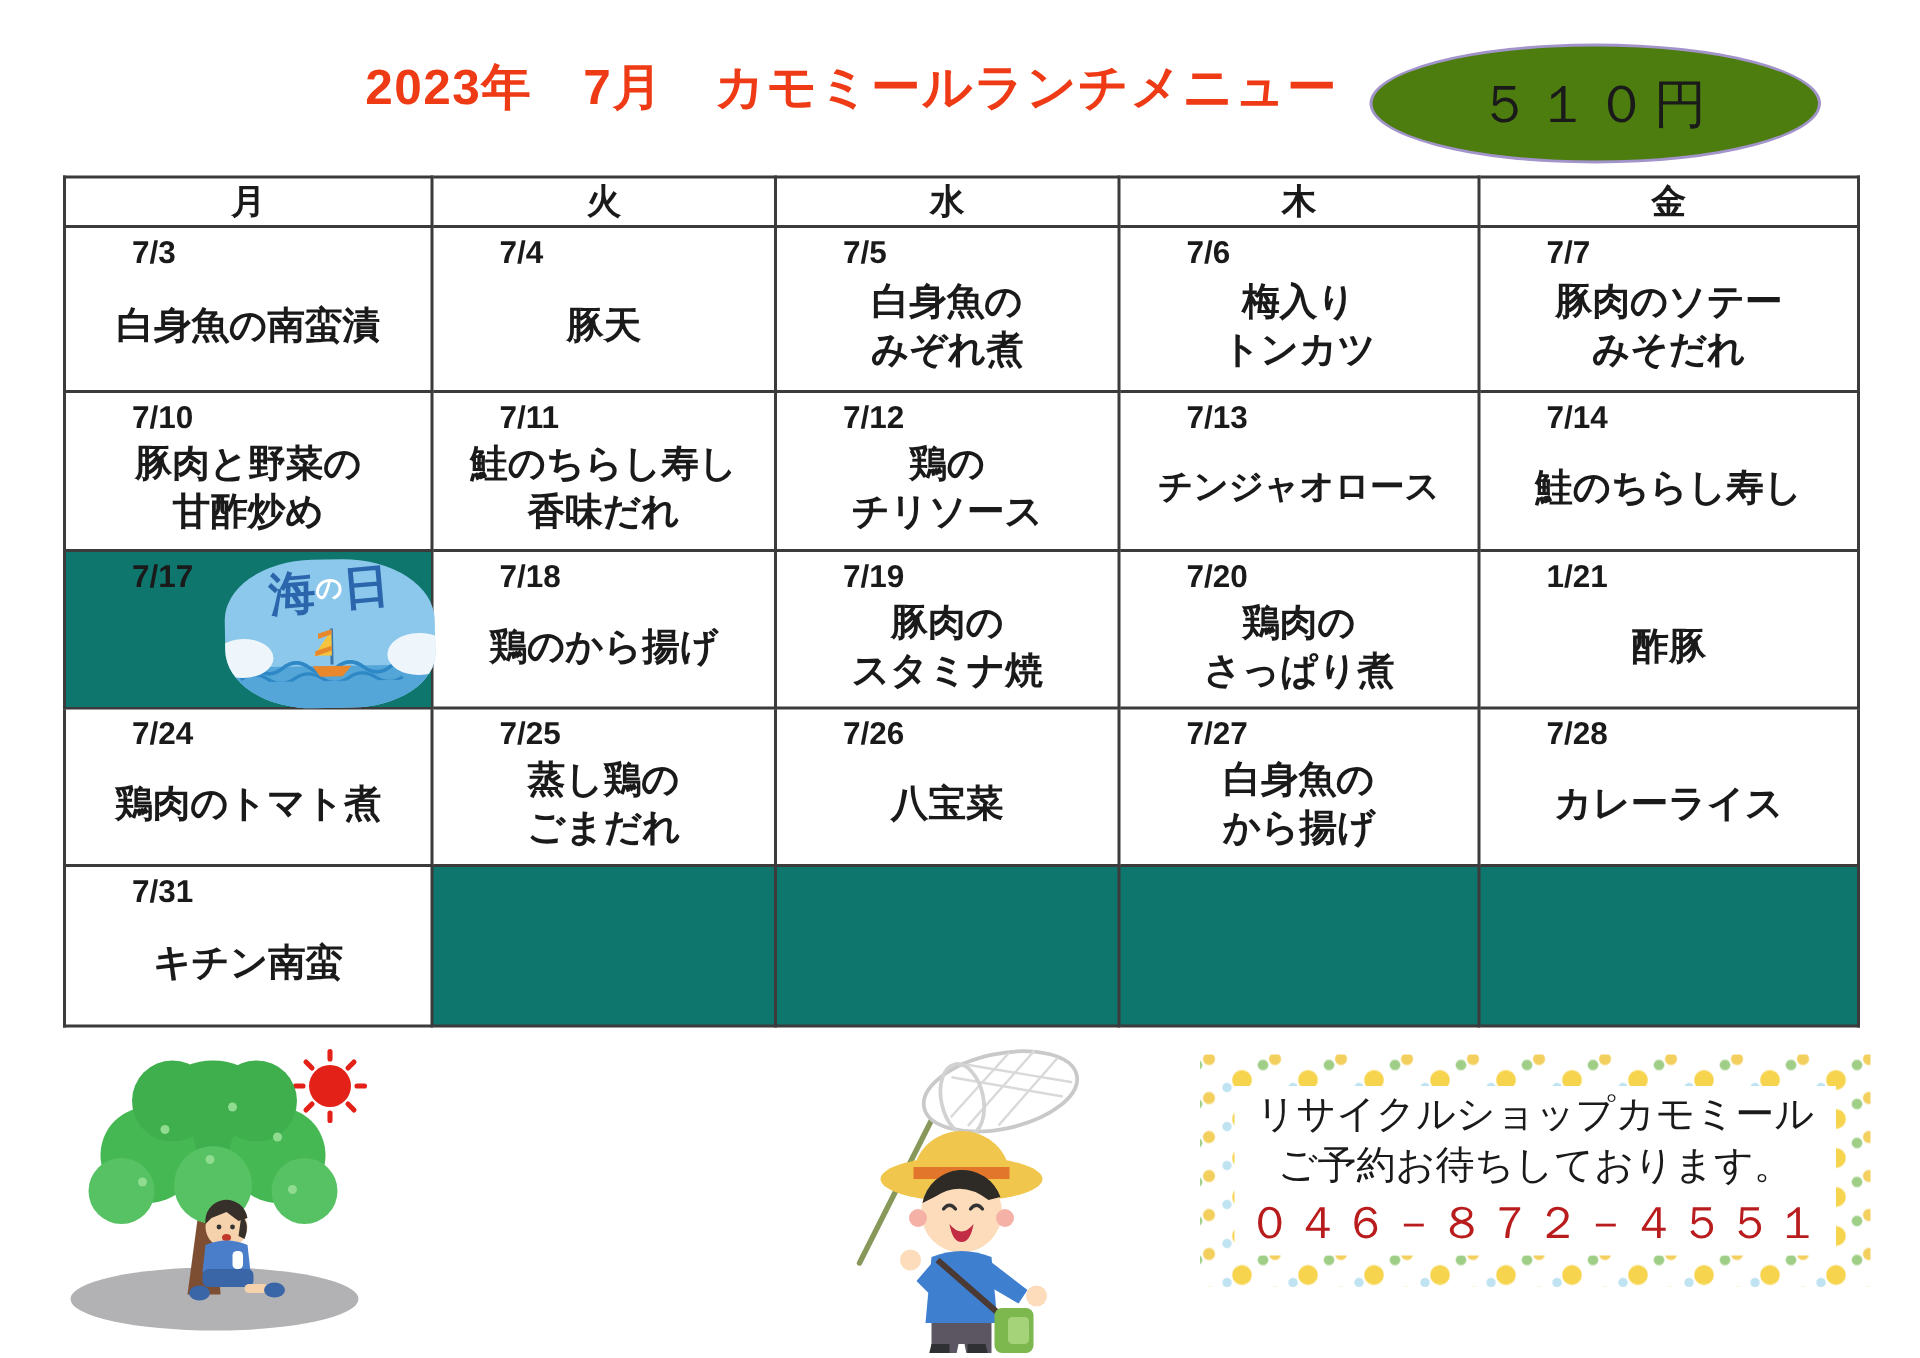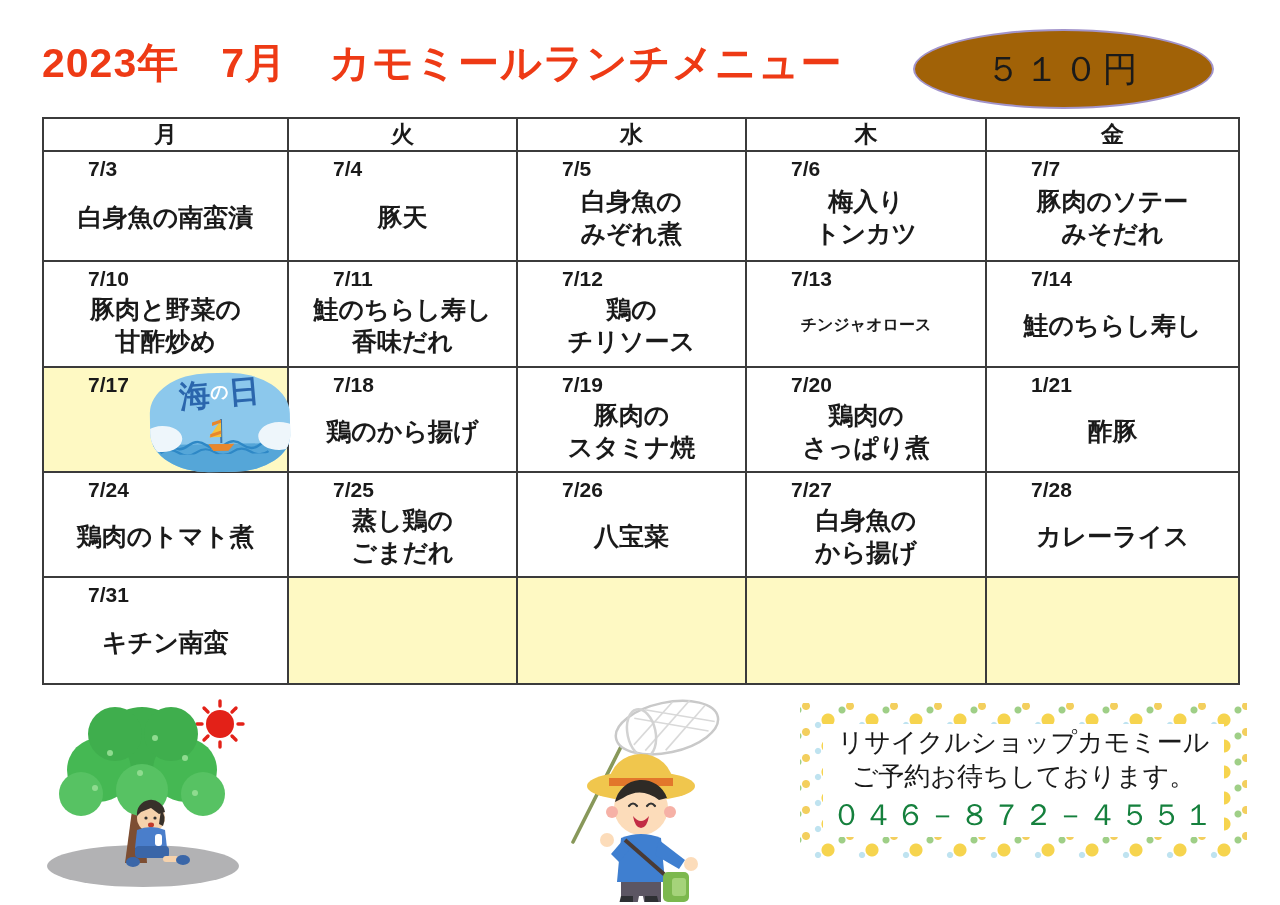--- a/index.html
+++ b/index.html
@@ -1,32 +1,32 @@
 <!DOCTYPE html>
 <html><head>
 <meta charset="utf-8">
 <style>
   html,body{margin:0;padding:0;background:#ffffff;}
   .page{position:relative;width:1280px;height:905px;background:#ffffff;overflow:hidden;
         font-family:"Liberation Sans","DejaVu Sans",sans-serif;color:#1a1a1a;}
 
   
-  .title{position:absolute;left:42px;top:36px;width:850px;margin:0;text-align:left;
-         font-size:41px;font-weight:bold;color:#ee3a15;letter-spacing:1px;white-space:nowrap;}
+  .title{position:absolute;left:42px;top:36px;width:850px;margin:0;text-align:right;
+         font-size:33px;font-weight:bold;color:#ee3a15;letter-spacing:1px;white-space:nowrap;}
   .price-oval{position:absolute;left:913px;top:29px;width:297px;height:76px;
               border:2px solid #a294cb;border-radius:50%;
-              display:flex;align-items:center;justify-content:center;background:#a16207;}
+              display:flex;align-items:center;justify-content:center;background:#4d7c0f;}
   .price-oval span{font-size:35px;color:#1a1a1a;letter-spacing:4px;}
 
   
   table.calendar{position:absolute;left:42px;top:117px;width:1196px;border-collapse:collapse;
                  table-layout:fixed;}
   .calendar th,.calendar td{border:2px solid #3b3b3b;padding:0;vertical-align:top;background:#fff;}
   .calendar th{height:27px;font-size:23px;font-weight:600;text-align:center;vertical-align:middle;}
-  .calendar td.gray{background:#fef9c3;margin-left:26px;}
+  .calendar td.gray{background:#0f766e;margin-left:26px;}
   .cellwrap{display:flex;flex-direction:column;width:100%;height:100%;}
   tr.r1 .cellwrap{height:108px;} tr.r2 .cellwrap{height:104px;justify-content:space-between;} tr.r3 .cellwrap{height:103px;}
   tr.r4 .cellwrap{height:103px;} tr.r5 .cellwrap{height:105px;}
   .date{font-size:21px;padding:5px 0 0 44px;text-align:left;line-height:1.1;font-weight:bold;}
   .menu{flex:1;display:flex;align-items:center;justify-content:center;text-align:center;
         font-size:25px;font-weight:600;line-height:1.28;white-space:pre-line;padding-bottom:6px;}
 
   
   .holiday-cell{position:relative;}
   .sticker{position:absolute;left:106px;top:5px;width:140px;height:99px;background:#8cc8ec;
@@ -52,21 +52,21 @@
       background-image:
         radial-gradient(circle, #f6d44e 6px, rgba(0,0,0,0) 7px),
         radial-gradient(circle, #f3cf5e 3.5px, rgba(0,0,0,0) 4.5px),
         radial-gradient(circle, #9fcf87 3px, rgba(0,0,0,0) 4px),
         radial-gradient(circle, #bfe3f0 2.6px, rgba(0,0,0,0) 3.6px);
       background-size:44px 26px,44px 26px,44px 26px,44px 26px;
       background-position:6px 4px,28px 16px,20px 20px,40px 9px;}
   .reserve-inner{width:100%;height:100%;background:#ffffff;display:flex;flex-direction:column;
       align-items:center;justify-content:center;gap:2px;}
   .reserve-line{font-size:26px;line-height:1.25;color:#1a1a1a;white-space:nowrap;}
-  .reserve-phone{font-size:30px;letter-spacing:2px;color:#15803d;white-space:nowrap;font-family:Liberation Mono, monospace;}
+  .reserve-phone{font-size:30px;letter-spacing:2px;color:#b91c1c;white-space:nowrap;font-family:Liberation Mono, monospace;}
 
   .footnote{position:absolute;left:640px;top:860px;width:610px;text-align:right;
             font-size:27px;color:#1a1a1a;white-space:nowrap;}
 </style>
 </head>
 <body>
 
 <div class="page">
 
   <h1 class="title">2023年　7月　カモミールランチメニュー</h1>
@@ -146,21 +146,21 @@
         <td>
             <div class="cellwrap">
           <div class="date">7/12</div>
           <div class="menu">鶏の
 チリソース</div>
             </div>
           </td>
         <td>
             <div class="cellwrap">
           <div class="date">7/13</div>
-          <div class="menu" style="font-size:16px;">チンジャオロース</div>
+          <div class="menu" style="font-size:23px;">チンジャオロース</div>
             </div>
           </td>
         <td>
             <div class="cellwrap">
           <div class="date">7/14</div>
           <div class="menu">鮭のちらし寿し</div>
             </div>
           </td>
       </tr>
       <tr class="r3">

